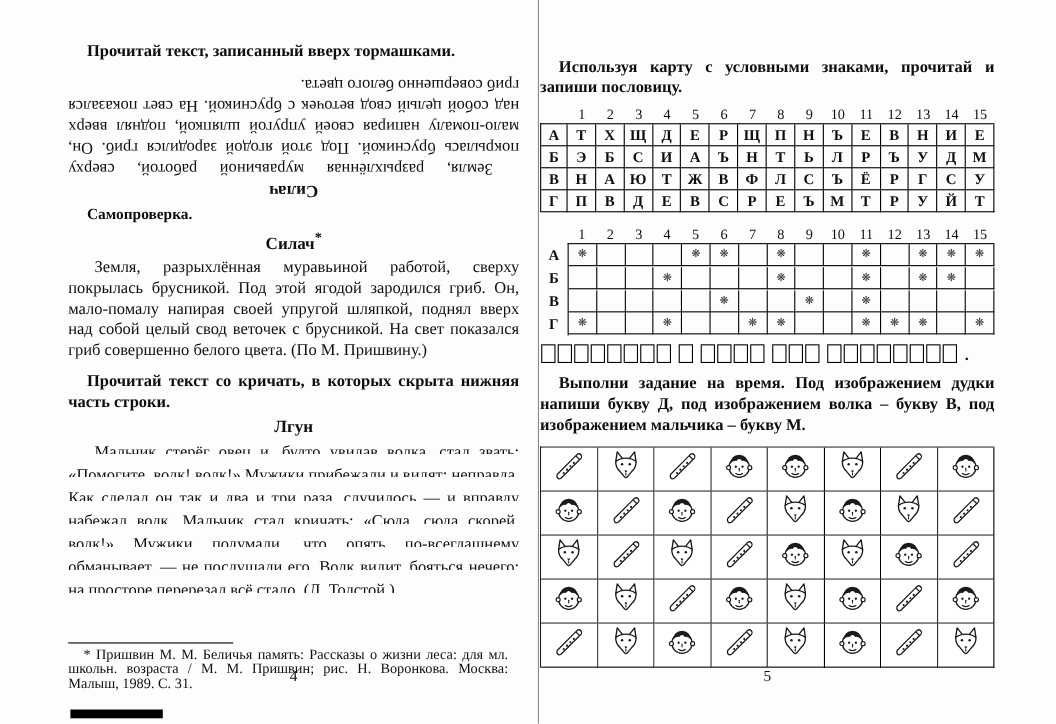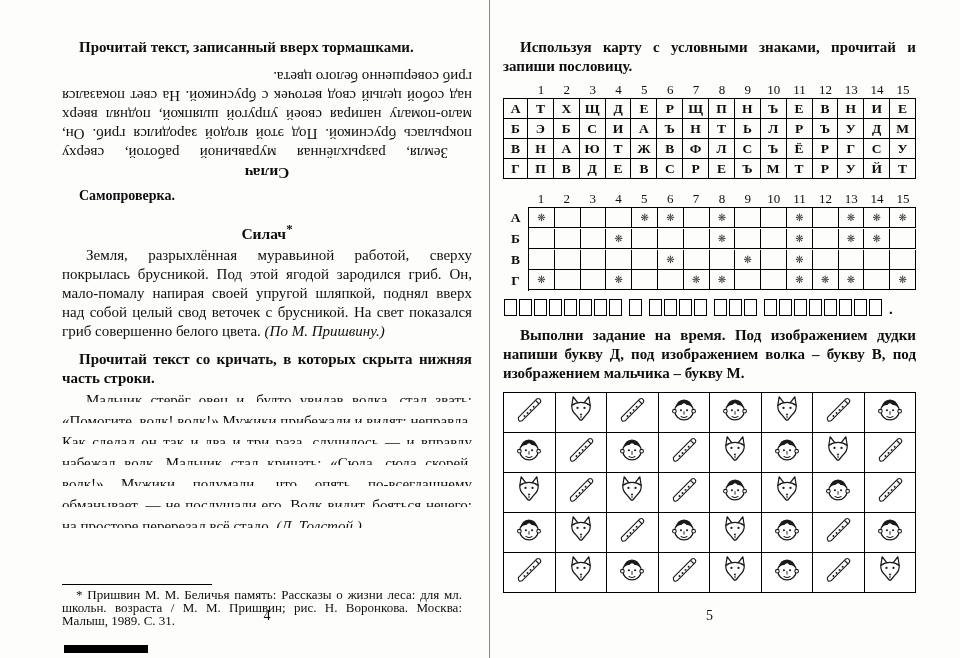--- a/index.html
+++ b/index.html
@@ -7,26 +7,26 @@
   body{
     width:960px;height:658px;position:relative;overflow:hidden;
     background:#fdfdfb;color:#0e0e0e;
     font-family:"Liberation Serif","DejaVu Serif",serif;
   }
   .spine{position:absolute;left:489px;top:0;width:1px;height:658px;background:#8a8a8a}
   .scan-bar{position:absolute;left:64px;top:645px;width:84px;height:8px;background:#000}
 
   .page{position:absolute;top:0;height:552px}
   .page-left{left:62px;width:410px;padding-top:38px}
-  .page-right{left:503px;width:413px;padding-top:38px}
+  .page-right{left:491px;width:413px;padding-top:52px}
 
   .task-head{font-weight:bold;font-size:15px;line-height:19px;text-align:justify;text-indent:17px;margin:0}
   .par{font-size:15px;line-height:19px;text-align:justify;text-indent:24px;margin:0}
-  .attr{font-style:italic}
-  .story-title{text-align:center;font-weight:bold;font-size:15.5px;margin:17px 0 3px}
+  .attr{}
+  .story-title{text-align:center;font-weight:bold;font-size:15.5px;margin:4px 0 3px}
   .selfcheck{font-weight:bold;font-size:14px;text-indent:17px;margin:6px 0 0}
 
   .flip{transform:rotate(180deg);margin:10px 0 4px}
   .flip .story-title{margin:4px 0 2px}
 
   .halfhidden{position:relative;margin-top:2px}
   .halfhidden .hh-par{font-size:15px;line-height:21px;text-align:justify;text-indent:24px;margin:0}
   .halfhidden .mask{
     position:absolute;inset:0;pointer-events:none;
     background:repeating-linear-gradient(to bottom,transparent 0 12px,#fdfdfb 12px 21px);
@@ -136,20 +136,21 @@
   </div>
 
   <p class="selfcheck">Самопроверка.</p>
 
   <p class="story-title"><span>Силач</span><sup>*</sup></p>
 
   <p class="par"><span>Земля, разрыхлённая муравьиной работой, сверху покрылась брусникой. Под этой ягодой зародился гриб. Он, мало-помалу напирая своей упругой шляпкой, поднял вверх над собой целый свод веточек с брусникой. На свет показался гриб совершенно белого цвета.</span> <span class="attr">(По М. Пришвину.)</span></p>
 
   <p class="task-head" style="margin-top:9px">Прочитай текст со кричать, в которых скрыта нижняя часть строки.</p>
 
+  <p class="story-title">Лгун</p>
 
   <div class="halfhidden">
     <p class="hh-par"><span>Мальчик стерёг овец и, будто увидав волка, стал звать: «Помогите, волк! волк!» Мужики прибежали и видят: неправда. Как сделал он так и два и три раза, случилось — и вправду набежал волк. Мальчик стал кричать: «Сюда, сюда скорей, волк!» Мужики подумали, что опять по-всегдашнему обманывает, — не послушали его. Волк видит, бояться нечего: на просторе перерезал всё стадо.</span> <span class="attr">(Л. Толстой.)</span></p>
     <div class="mask"></div>
   </div>
 
   <div class="footnote">
     <div class="footnote-rule"></div>
     <p class="footnote-text">* Пришвин М. М. Беличья память: Рассказы о жизни леса: для мл. школьн. возраста / М. М. Пришвин; рис. Н. Воронкова. Москва: Малыш, 1989. С. 31.</p>
   </div>

